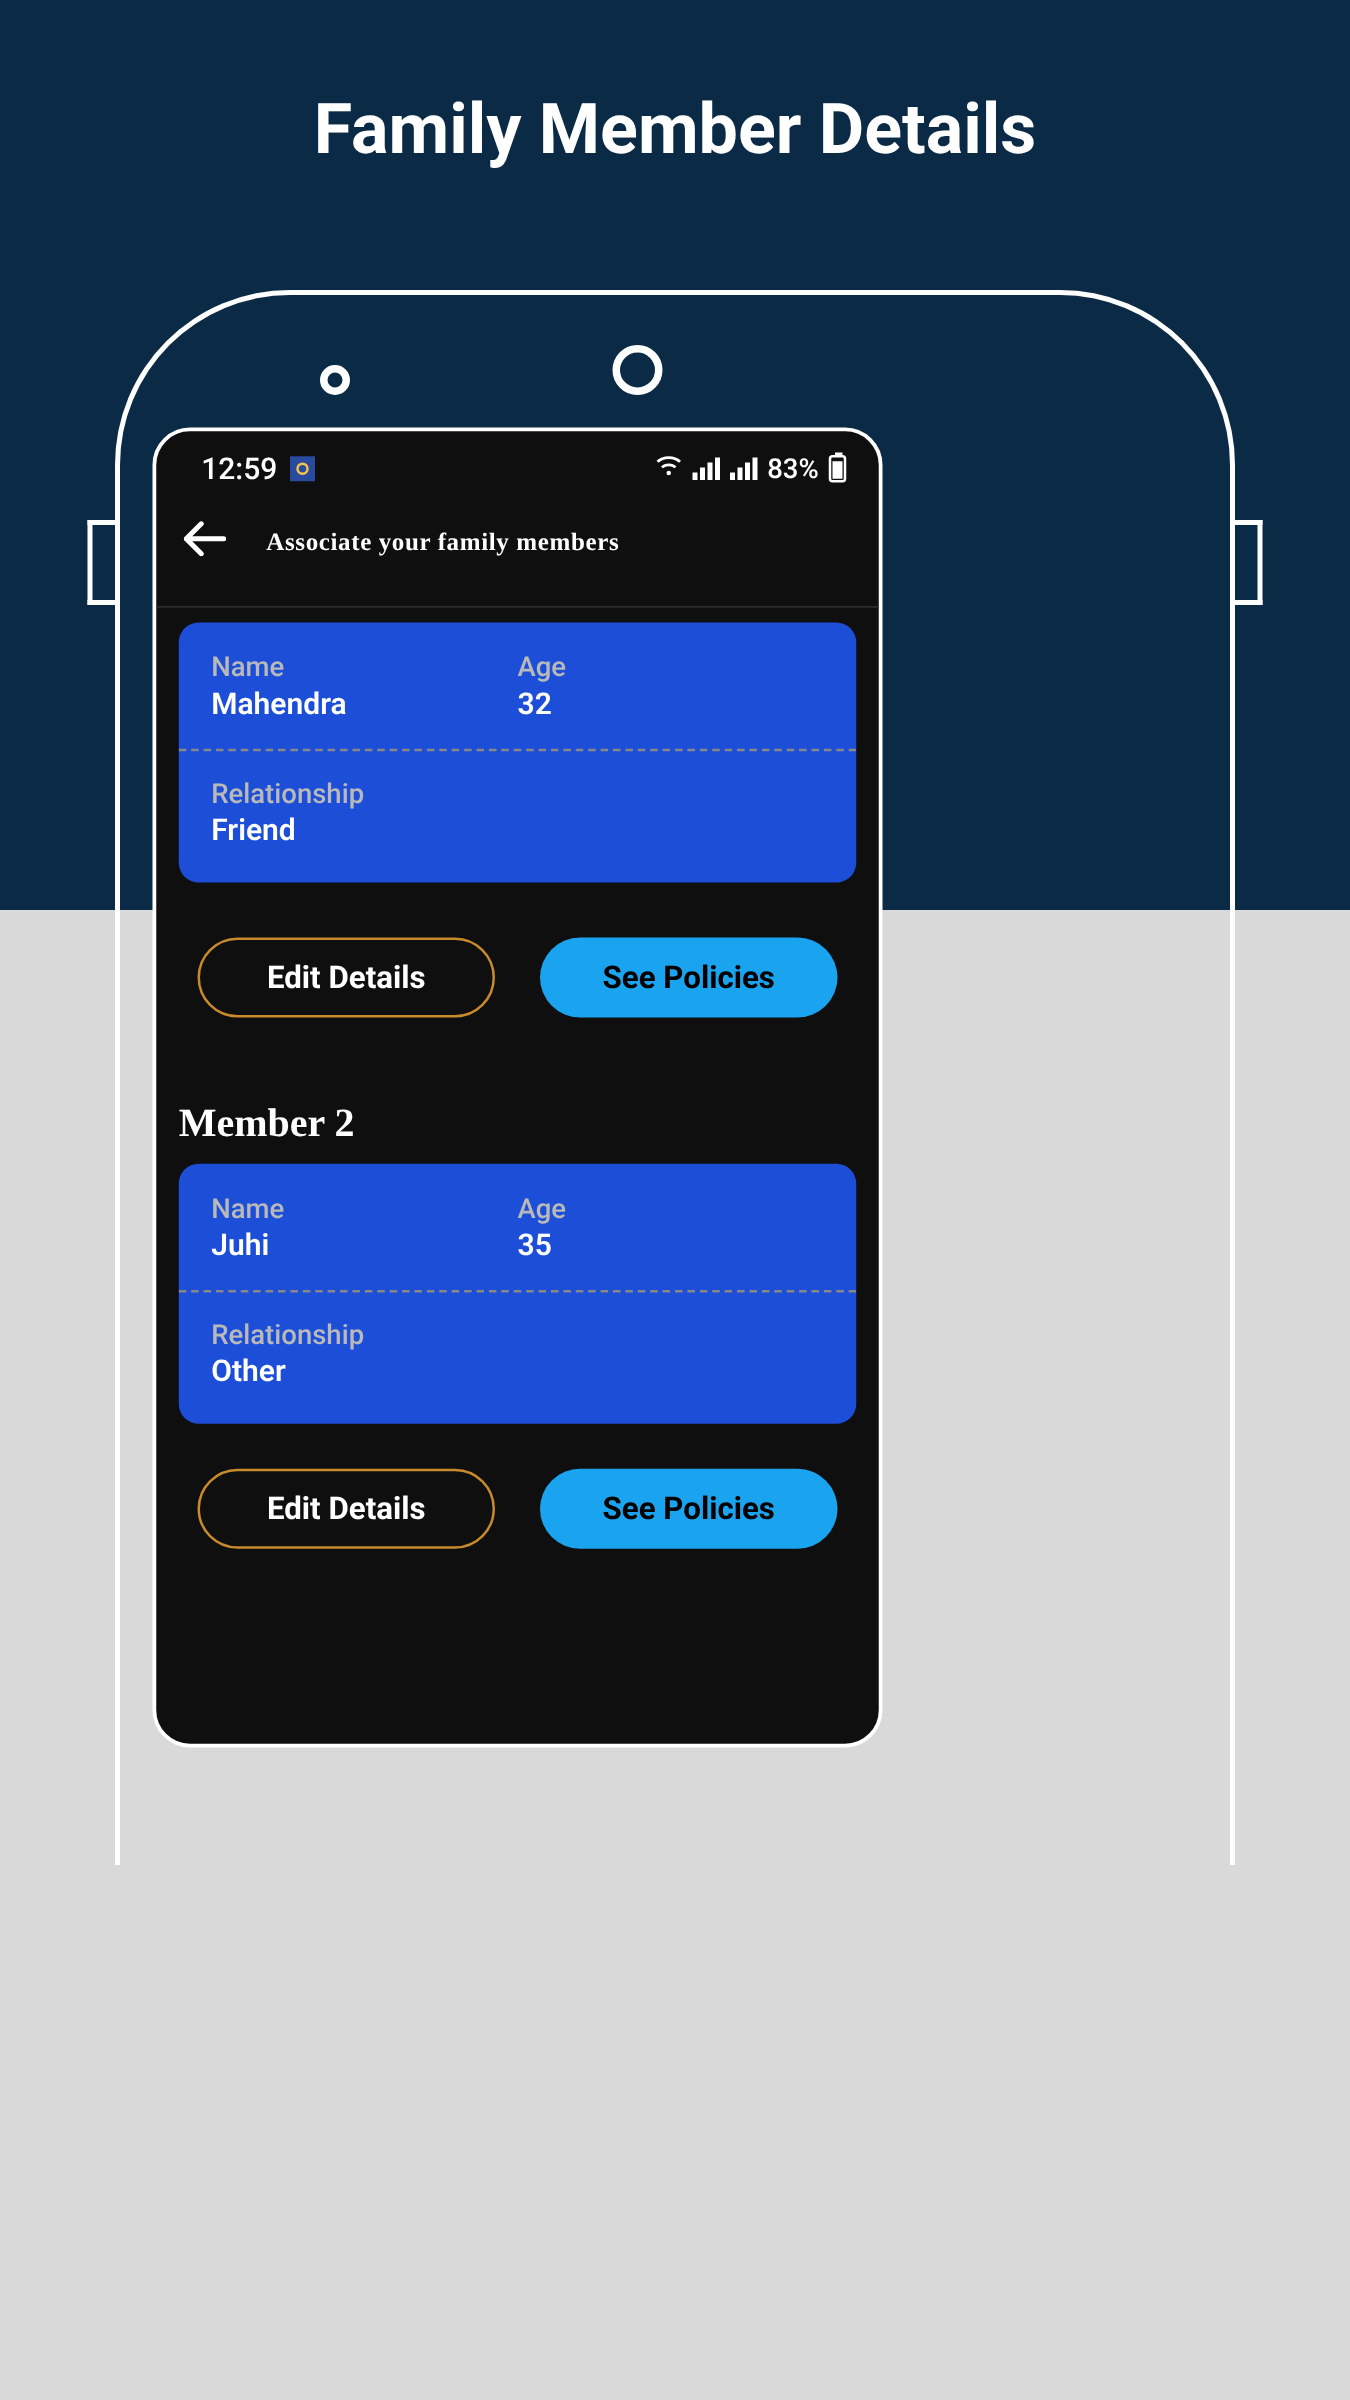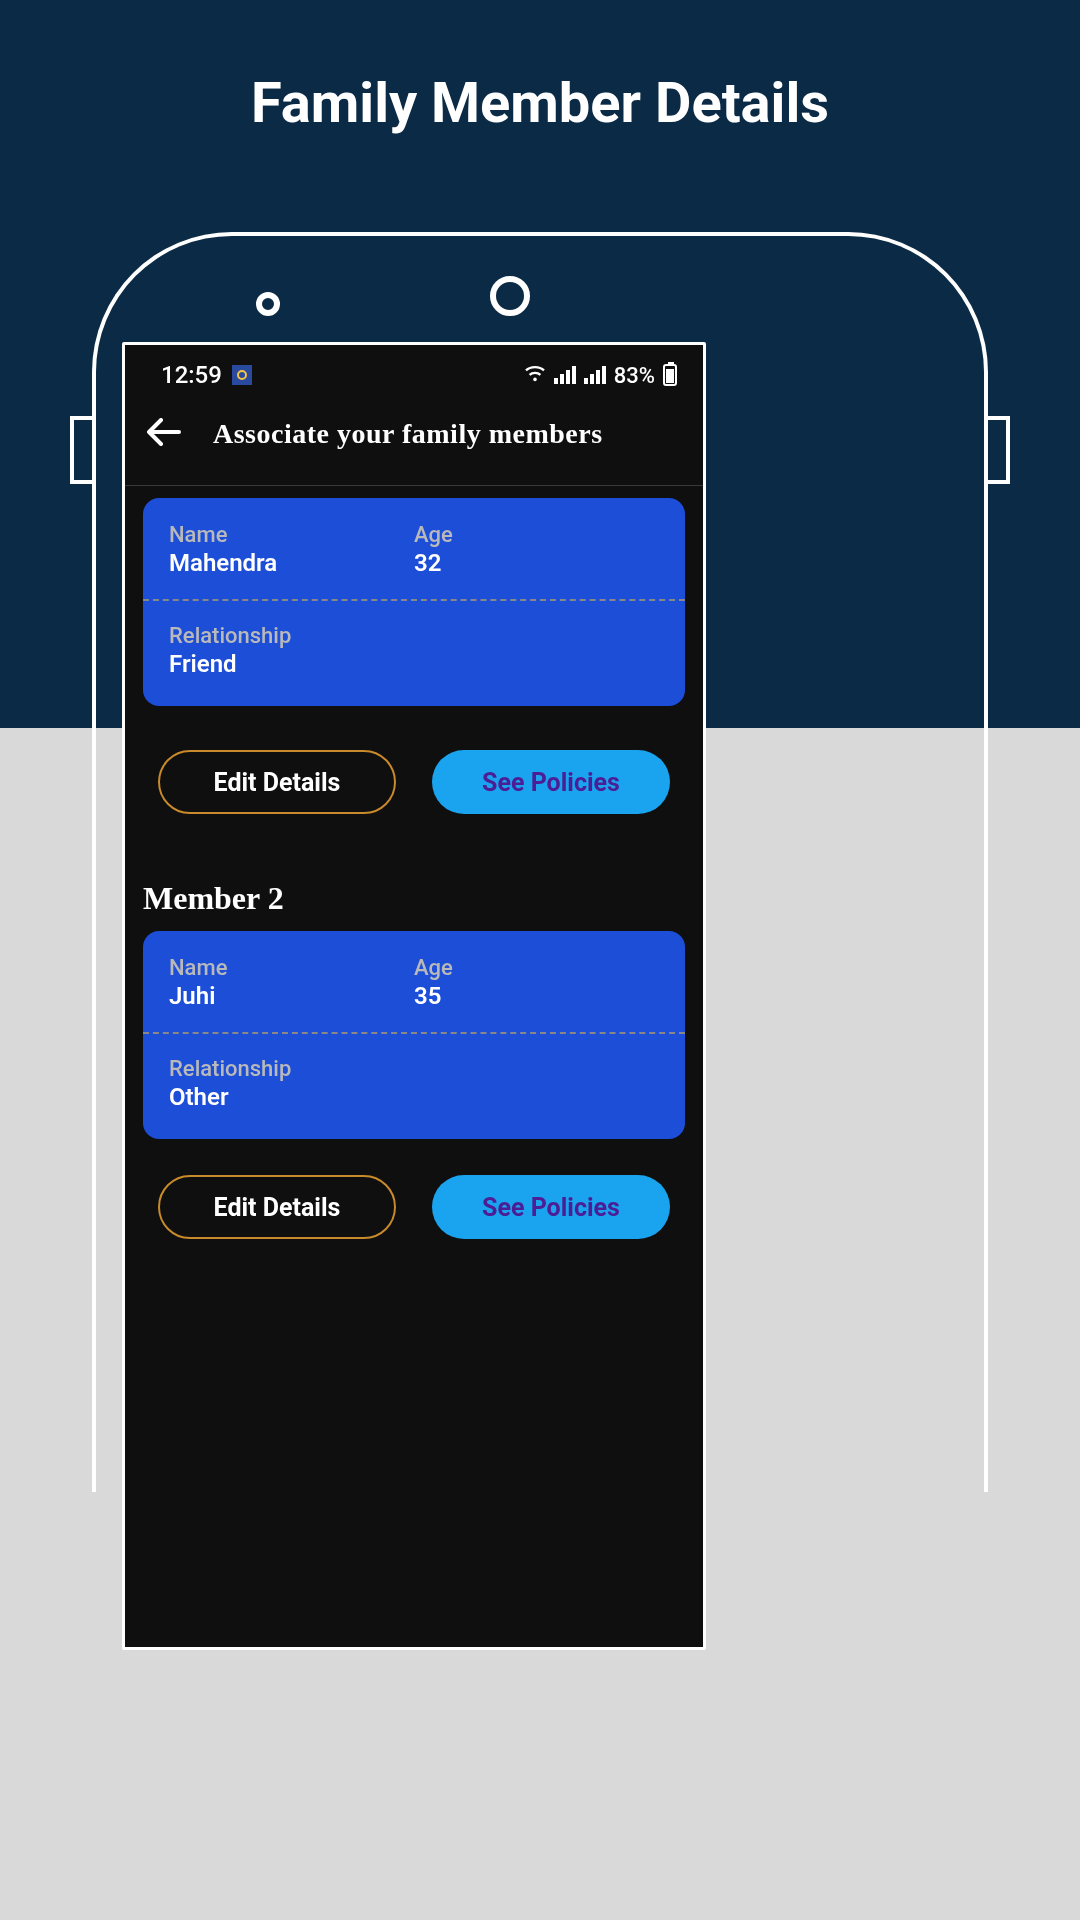--- a/index.html
+++ b/index.html
@@ -84,22 +84,22 @@
     top: 344px;
     left: 122px;
     width: 584px;
     height: 1052px;
   }
   
   .screen {
     top: 342px;
     left: 122px;
     width: 584px;
-    height: 1308px;
-    border-radius: 2px;
+    height: 1056px;
+    border-radius: 30px;
     border: 3px solid #fff;
   }
   .status-bar {
     display: flex;
     justify-content: space-between;
     align-items: center;
     padding: 16px 26px 4px 36px;
     font-size: 24px;
     font-weight: 500;
   }
@@ -117,21 +117,21 @@
     display: flex;
     align-items: center;
     gap: 32px;
     padding: 24px 22px 34px 22px;
     border-bottom: 1px solid #3a3a3a;
   }
   .back-arrow { font-size: 34px; font-weight: 700; line-height: 1; }
   .app-title {
     font-family: Georgia, "Times New Roman", serif;
     font-weight: 800;
-    font-size: 28px;
+    font-size: 20px;
     letter-spacing: 0.5px;
   }
   .content { padding: 12px 18px 0 18px; }
   .member-heading {
     font-family: Georgia, "Times New Roman", serif;
     font-weight: 800;
     font-size: 32px;
     padding: 6px 0 14px 0;
   }
   .card {
@@ -181,21 +181,21 @@
     font-weight: 700;
     cursor: pointer;
   }
   .btn-outline {
     border: 2px solid #c88a2a;
     color: #fff;
     background: transparent;
   }
   .btn-primary {
     background: #1aa3ee;
-    color: #4c1d95;
+    color: #000000;
     border: none;
   }
   .signal-bars {
     display: inline-flex;
     align-items: flex-end;
     gap: 2px;
     height: 18px;
   }
   .signal-bars span {
     width: 4px;

